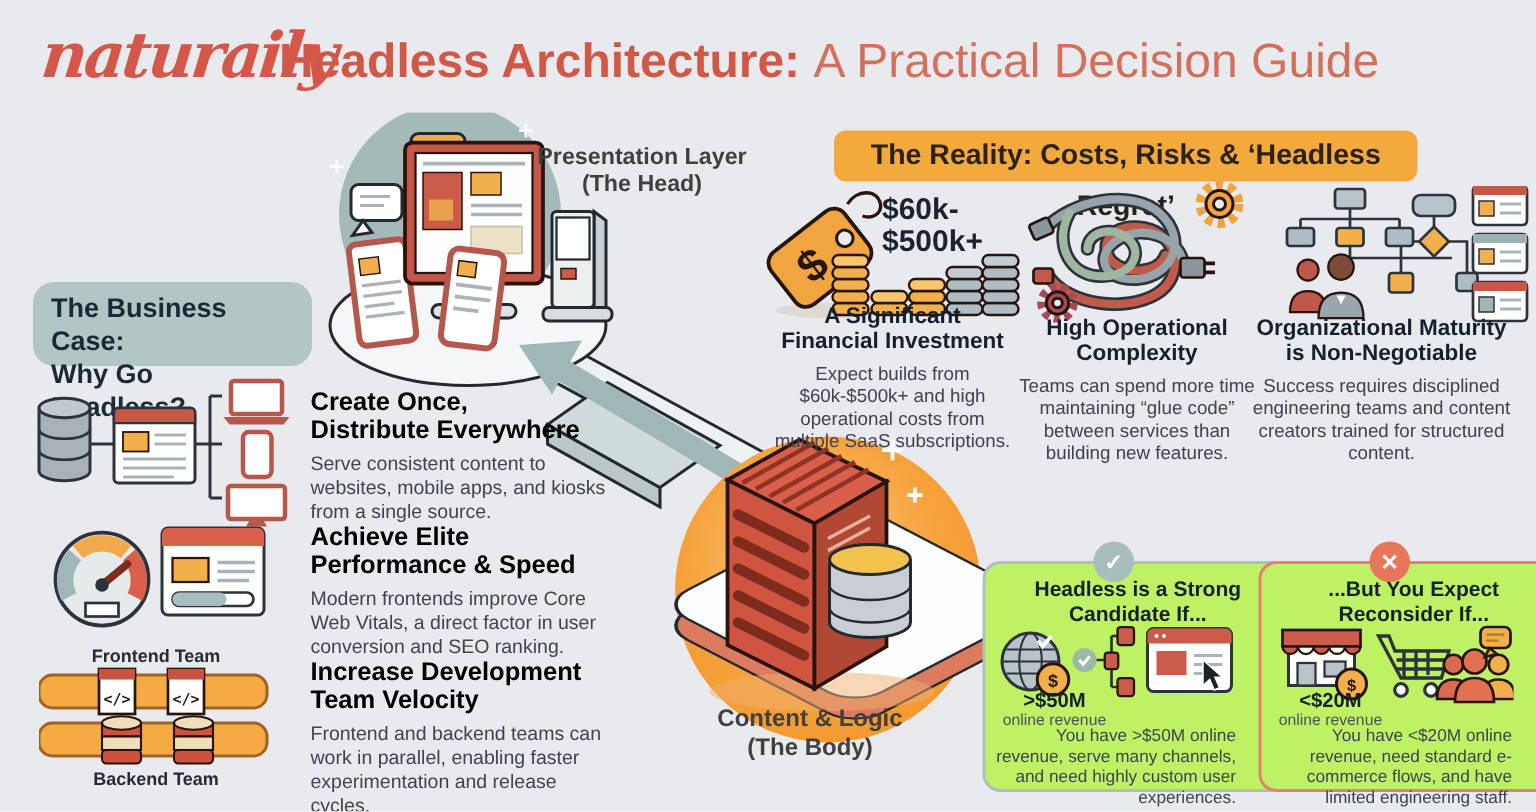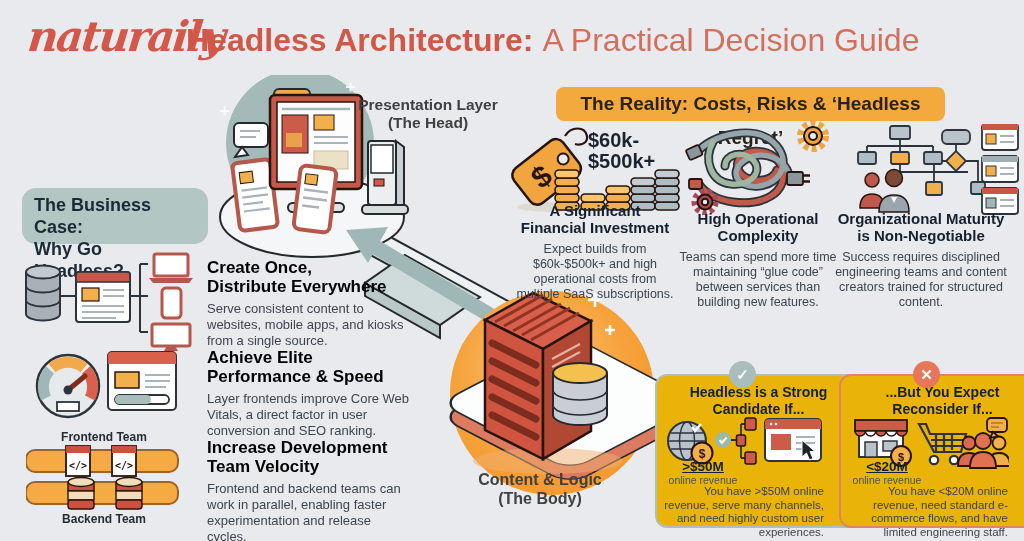--- a/index.html
+++ b/index.html
@@ -30,27 +30,27 @@
   .banner { left:556px; top:87px; width:389px; height:34px; background:#f4a93c; border-radius:8px;
             text-align:center; line-height:34px; font-size:19px; font-weight:bold; color:#2a2214; }
   .stat-big { font-size:20px; font-weight:bold; color:#1b2330; line-height:1.05; white-space:pre-line; }
   .rcol { text-align:center; }
   .rcol .rt { font-size:15px; font-weight:bold; color:#15202e; line-height:1.15; white-space:pre-line; }
   .rcol .rb { font-size:12.5px; color:#3d4450; line-height:1.2; margin-top:5px; }
 
   
   .verdict-title { left:655px; top:338px; width:360px; text-align:center; font-size:20px;
                    font-weight:bold; color:#15202e; }
-  .vbox { width:207px; height:154px; background:#eab308; border-radius:12px; }
+  .vbox { width:207px; height:154px; background:#bef264; border-radius:12px; }
   .vbox.strong { left:655px; top:374px; border:2px solid #adbfbe; }
   .vbox.reconsider { left:839px; top:374px; border:2px solid #e2826a; }
   .vbox .vt { position:absolute; top:8px; left:0; right:0; text-align:center; font-size:14px;
               font-weight:bold; color:#15202e; line-height:1.2; white-space:pre-line; }
   .vbox .vstat { position:absolute; top:83px; left:6px; width:80px; text-align:center; }
-  .vbox .vstat .n { font-size:13.5px; font-weight:bold; color:#15202e;text-decoration:underline; }
+  .vbox .vstat .n { font-size:13.5px; font-weight:bold; color:#15202e; }
   .vbox .vstat .l { font-size:10.5px; color:#4a525b; }
   .vbox .vb { position:absolute; top:109px; left:7px; width:160px; text-align:right;
               font-size:11.5px; color:#3d4450; line-height:1.18; }
   .badge { width:27px; height:27px; border-radius:50%; color:#fff; font-size:15px; font-weight:bold;
            display:flex; align-items:center; justify-content:center; z-index:5; }
   .badge.ok { left:729px; top:361px; background:#a9bdbc; }
   .badge.no { left:913px; top:361px; background:#e8765a; }
 </style>
 </head>
 <body>
@@ -205,21 +205,21 @@
     <rect x="78" y="2" width="68" height="58" rx="4" fill="#ffffff" stroke="#2c333c" stroke-width="2"></rect>
     <path d="M78 6 a4 4 0 0 1 4 -4 h60 a4 4 0 0 1 4 4 v8 h-68 z" fill="#d9604a"></path>
     <rect x="85" y="22" width="24" height="16" fill="#f2b04c" stroke="#27140e" stroke-width="1.5"></rect>
     <path d="M115 25 h25 M115 31 h25 M115 37 h21" stroke="#aab3ba" stroke-width="2.2"></path>
     <rect x="85" y="45" width="54" height="9" rx="4.5" fill="#ffffff" stroke="#2c333c" stroke-width="1.8"></rect>
     <rect x="85" y="45" width="36" height="9" rx="4.5" fill="#a9bdbc"></rect>
   </svg>
   <div class="abs benefit" style="left:207px; top:348px;">
     <div class="bt">Achieve Elite
 Performance &amp; Speed</div>
-    <div class="bb">Layer frontends improve Core Web Vitals, a direct factor in user conversion and SEO ranking.</div>
+    <div class="bb">Modern frontends improve Core Web Vitals, a direct factor in user conversion and SEO ranking.</div>
   </div>
 
   <div class="abs team-label" style="left:24px; top:430px;">Frontend Team</div>
   <svg class="abs" style="left:26px; top:444px;" width="155" height="66" viewBox="0 0 155 66">
     <rect x="0" y="6" width="152" height="22" rx="9" fill="#f6aa43" stroke="#9c6426" stroke-width="2"></rect>
     <g>
       <rect x="40" y="2" width="24" height="30" fill="#ffffff" stroke="#27140e" stroke-width="1.8"></rect>
       <rect x="40" y="2" width="24" height="7" fill="#cc5240"></rect>
       <text x="52" y="25" text-anchor="middle" font-size="10" font-weight="bold" font-family="DejaVu Sans Mono, monospace" fill="#27140e">&lt;/&gt;</text>
       <rect x="86" y="2" width="24" height="30" fill="#ffffff" stroke="#27140e" stroke-width="1.8"></rect>

